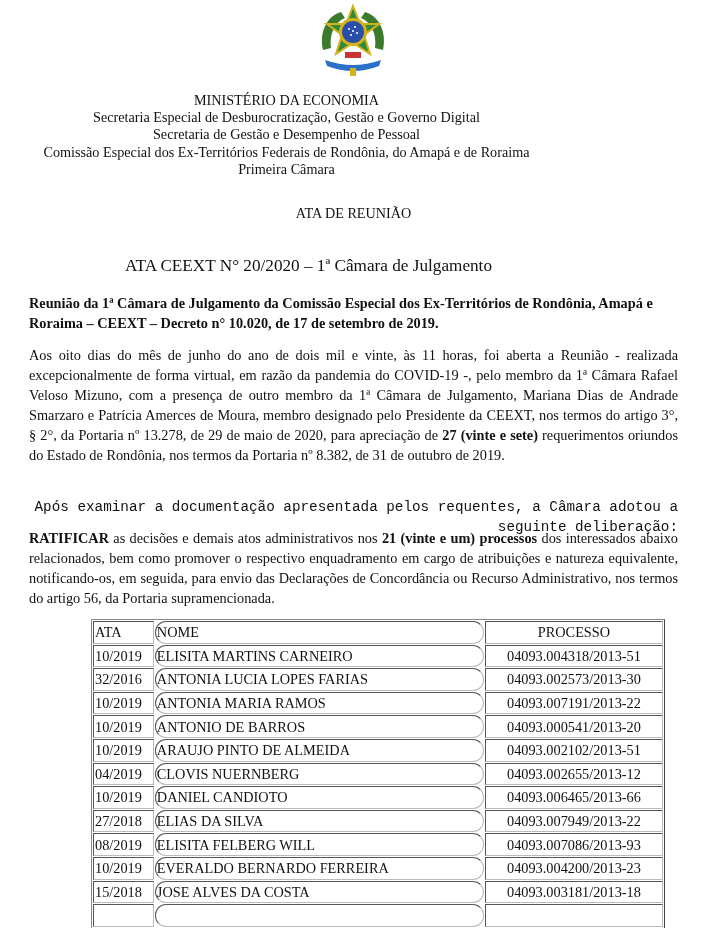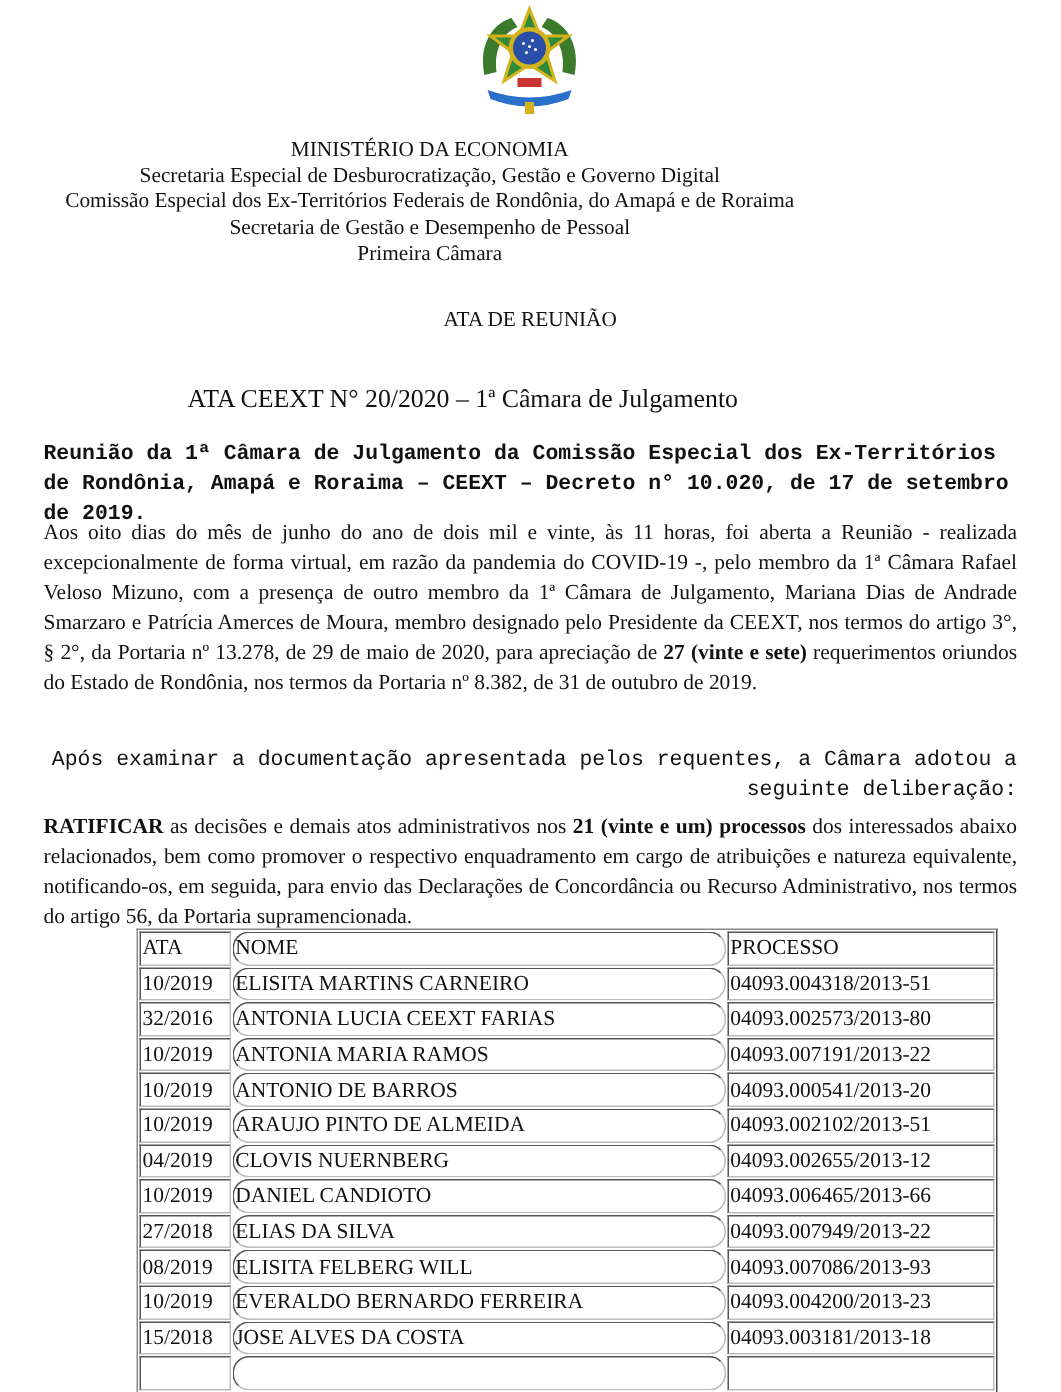--- a/index.html
+++ b/index.html
@@ -7,39 +7,39 @@
     width: 707px; height: 928px; overflow: hidden; position: relative;
     font-family: "Liberation Serif", "DejaVu Serif", serif;
     color: #111;
   }
   .emblem { position: absolute; left: 315px; top: 2px; width: 76px; height: 78px; }
   .header { position: absolute; left: 0; width: 573px; text-align: center; top: 92px; font-size: 14.2px; line-height: 17.2px; }
   .header div { white-space: nowrap; }
   .ata-reuniao { position: absolute; left: 0; width: 707px; text-align: center; top: 205px; font-size: 14.2px; }
   .title { position: absolute; left: 0; width: 617px; text-align: center; top: 256px; font-size: 17.2px; }
   .para { position: absolute; left: 29px; width: 649px; font-size: 14.3px; line-height: 20px; text-align: justify; }
-  .p-intro { top: 293px; font-weight: bold; text-align: left; font-family: Liberation Mono, monospace; }
+  .p-intro { top: 293px; font-weight: bold; text-align: left; }
   .p-main { top: 345px; }
   .p-apos { top: 497px; text-align: right; font-family: Liberation Mono, monospace; }
-  .p-ratif { top: 528px; margin-top: 13px; }
+  .p-ratif { top: 528px; }
   .last-line { text-align-last: left; }
   table.list {
     position: absolute; left: 91px; top: 619px; width: 574px;
     border-collapse: separate; border-spacing: 1px;
     border: 1px solid #888; border-right-color: #444; border-bottom-color: #444;
     font-size: 14.3px;
   }
   table.list td {
     border: 1px solid #666; border-right-color: #bbb; border-bottom-color: #bbb;
     border-top-color: #555; border-left-color: #555;
     padding: 0 1px; height: 20.6px; line-height: 18px; white-space: nowrap; vertical-align: middle;
   }
   .c-ata { width: 52px; }
   .c-nome { width: 299px; border-radius: 11px; }
-  .c-proc { width: 160px; }
+  .c-proc { width: 160px; text-align: center; }
   b { font-weight: bold; }
 </style>
 </head>
 <body>
 
 <svg class="emblem" viewBox="0 0 76 78">
   <path d="M8 48 C4 30 12 14 26 10 L30 16 C20 20 14 32 16 46 Z" fill="#3c7a2c"></path>
   <path d="M68 48 C72 30 64 14 50 10 L46 16 C56 20 62 32 60 46 Z" fill="#3c7a2c"></path>
   <polygon points="38,4 45,22 64,22 49,33 55,52 38,41 21,52 27,33 12,22 31,22" fill="#2f8a3a" stroke="#d4b21b" stroke-width="2"></polygon>
   <circle cx="38" cy="30" r="14" fill="#d4b21b"></circle>
@@ -50,22 +50,22 @@
     <circle cx="36" cy="33" r="1" fill="#fff"></circle>
   <circle cx="38" cy="29" r="1" fill="#fff"></circle>
   <rect x="30" y="50" width="16" height="6" fill="#c33"></rect>
   <path d="M10 58 Q38 68 66 58 L64 64 Q38 74 12 64 Z" fill="#2a6fc9"></path>
   <rect x="35" y="66" width="6" height="8" fill="#d4b21b"></rect>
 </svg>
 
 <div class="header">
   <div>MINISTÉRIO DA ECONOMIA</div>
   <div>Secretaria Especial de Desburocratização, Gestão e Governo Digital</div>
+  <div>Secretaria de Gestão e Desempenho de Pessoal</div>
   <div>Comissão Especial dos Ex-Territórios Federais de Rondônia, do Amapá e de Roraima</div>
-  <div>Secretaria de Gestão e Desempenho de Pessoal</div>
   <div>Primeira Câmara</div>
 </div>
 
 <div class="ata-reuniao">ATA DE REUNIÃO</div>
 <div class="title">ATA CEEXT N° 20/2020 – 1ª Câmara de Julgamento</div>
 
 <div class="para p-intro">Reunião da 1ª Câmara de Julgamento da Comissão Especial dos Ex-Territórios de Rondônia, Amapá e Roraima – CEEXT – Decreto n° 10.020, de 17 de setembro de 2019.</div>
 
 <div class="para p-main last-line"><span>Aos oito dias do mês de junho do ano de dois mil e vinte, às 11 horas, foi aberta a Reunião - realizada excepcionalmente de forma virtual, em razão da pandemia do COVID-19 -, pelo membro da 1ª Câmara Rafael Veloso Mizuno, com a presença de outro membro da 1ª Câmara de Julgamento, Mariana Dias de Andrade Smarzaro e Patrícia Amerces de Moura, membro designado pelo Presidente da CEEXT, nos termos do artigo 3°, § 2°, da Portaria nº 13.278, de 29 de maio de 2020, para apreciação de </span><b>27 (vinte e sete)</b><span> requerimentos oriundos do Estado de Rondônia, nos termos da Portaria nº 8.382, de 31 de outubro de 2019.</span></div>
 
@@ -80,22 +80,22 @@
       <td class="c-nome">NOME</td>
       <td class="c-proc">PROCESSO</td>
     </tr>
   <tr>
         <td class="c-ata">10/2019</td>
         <td class="c-nome">ELISITA MARTINS CARNEIRO</td>
         <td class="c-proc">04093.004318/2013-51</td>
       </tr>
       <tr>
         <td class="c-ata">32/2016</td>
-        <td class="c-nome">ANTONIA LUCIA CEEXT FARIAS</td>
-        <td class="c-proc">04093.002573/2013-80</td>
+        <td class="c-nome">ANTONIA LUCIA LOPES FARIAS</td>
+        <td class="c-proc">04093.002573/2013-30</td>
       </tr>
       <tr>
         <td class="c-ata">10/2019</td>
         <td class="c-nome">ANTONIA MARIA RAMOS</td>
         <td class="c-proc">04093.007191/2013-22</td>
       </tr>
       <tr>
         <td class="c-ata">10/2019</td>
         <td class="c-nome">ANTONIO DE BARROS</td>
         <td class="c-proc">04093.000541/2013-20</td>

